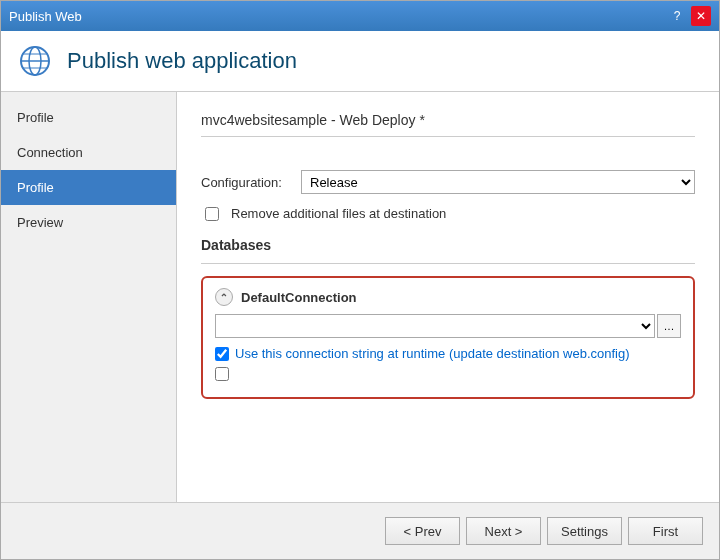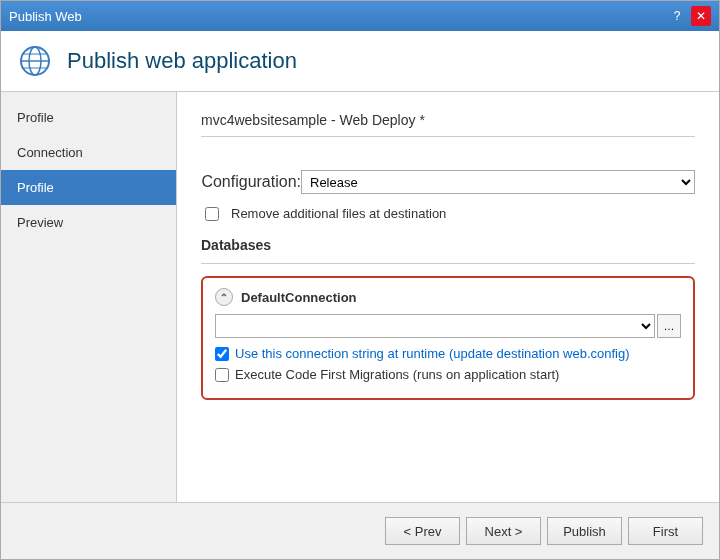--- a/index.html
+++ b/index.html
@@ -120,22 +120,21 @@
       font-weight: normal;
     }
     .field-row {
       display: flex;
       align-items: center;
       margin-bottom: 12px;
     }
     .field-label {
       width: 100px;
       color: #333;
-      font-size: 16px;
-      text-align: right;
+      font-size: 13px;
     }
     .select-wrapper {
       flex: 1;
       position: relative;
       display: flex;
       align-items: center;
       border-radius: 11px;
     }
     .select-wrapper select {
       width: 100%;
@@ -348,29 +347,28 @@
             </select>
             <button class="db-browse-btn">…</button>
           </div>
           <div class="db-options">
             <div class="db-checkbox-row">
               <input type="checkbox" checked="" style="">
               <span class="db-checkbox-label">Use this connection string at runtime (update destination web.config)</span>
             </div>
             <div class="db-checkbox-row">
               <input type="checkbox" style="">
-              <span class="db-checkbox-label-plain">Execute Code First Migrations (runs on application start)</span>
             </div>
           </div>
         </div>
 
       </div>
     </div>
   </div>
 
   <div class="footer">
     <button class="footer-btn">&lt; Prev</button>
     <button class="footer-btn">Next &gt;</button>
-    <button class="footer-btn">Publish</button>
+    <button class="footer-btn">Settings</button>
     <button class="footer-btn">First</button>
   </div>
 
 </div>
 
 </body></html>

